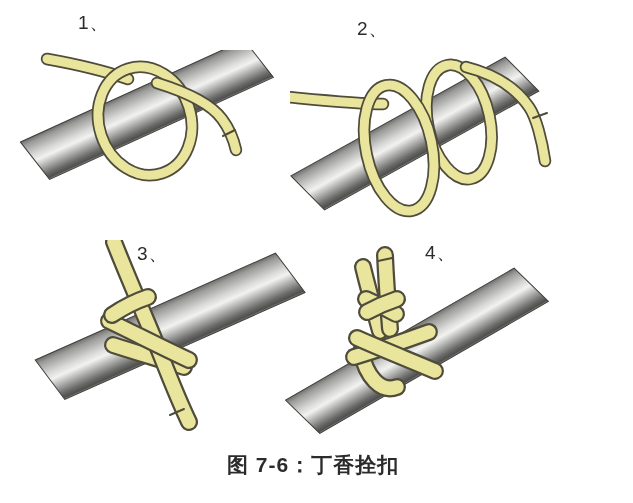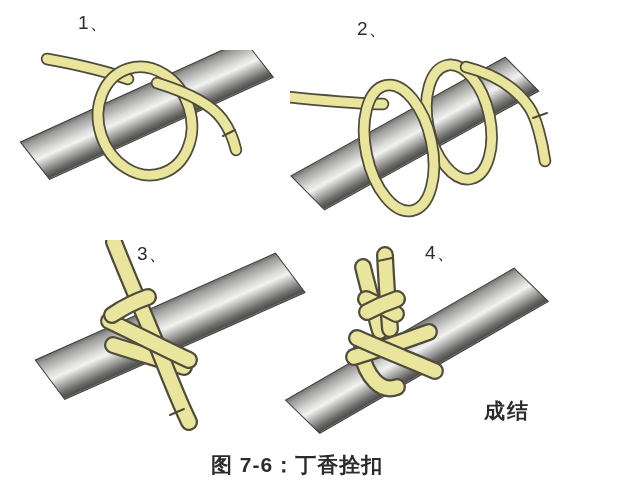--- a/index.html
+++ b/index.html
@@ -27,20 +27,21 @@
     letter-spacing:2px;
     white-space:nowrap;
   }
   .caption {
     position:absolute;
     font-size:21px;
     font-weight:bold;
     color: var(--text, #2b2b2b);
     letter-spacing:1px;
     white-space:nowrap;
+    margin-left:16px;
   }
   
   .ro { fill:none; stroke: var(--rope-outline, #4f4c3c); stroke-width:12.5; stroke-linecap:round; }
   .ri { fill:none; stroke: var(--rope-fill, #eae59d); stroke-width:9;   stroke-linecap:round; }
   
   .ro2 { fill:none; stroke: var(--rope-outline, #4f4c3c); stroke-width:18;   stroke-linecap:round; }
   .ri2 { fill:none; stroke: var(--rope-fill, #eae59d);  stroke-width:13.5; stroke-linecap:round; }
   .mark { stroke: var(--rope-outline, #4f4c3c); stroke-width:2; stroke-linecap:round; }
   .pole { stroke: var(--pole-outline, #3c3c3a); stroke-width:1; }
 </style>
@@ -162,16 +163,15 @@
       <path class="ro2" d="M 357,338 C 386,351 412,361 435,371"></path>
       <path class="ri2" d="M 357,338 C 386,351 412,361 435,371"></path>
     </g>
   </svg>
 
   <span class="step-label" style="left:78px; top:10px;">1、</span>
   <span class="step-label" style="left:357px; top:16px;">2、</span>
   <span class="step-label" style="left:137px; top:241px;">3、</span>
   <span class="step-label" style="left:425px; top:240px;">4、</span>
 
-  <span class="completed" style="left:484px; top:397px;">成结</span>
 
   <div class="caption" style="left:211px; top:451px;">图 7-6：丁香拴扣</div>
 </div>
 
 </body></html>

